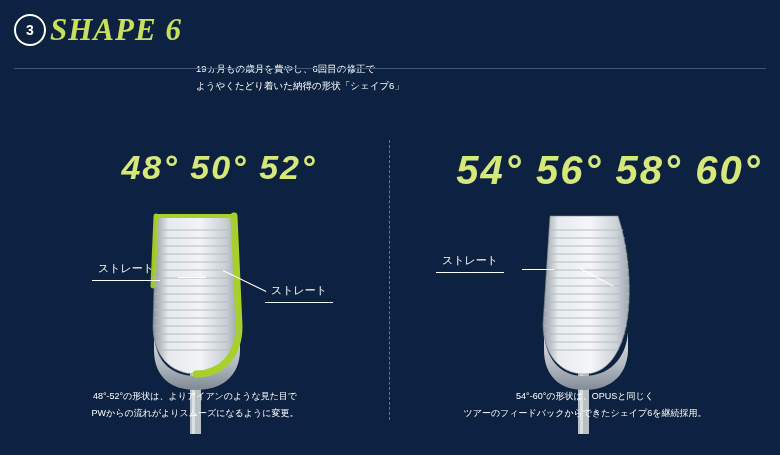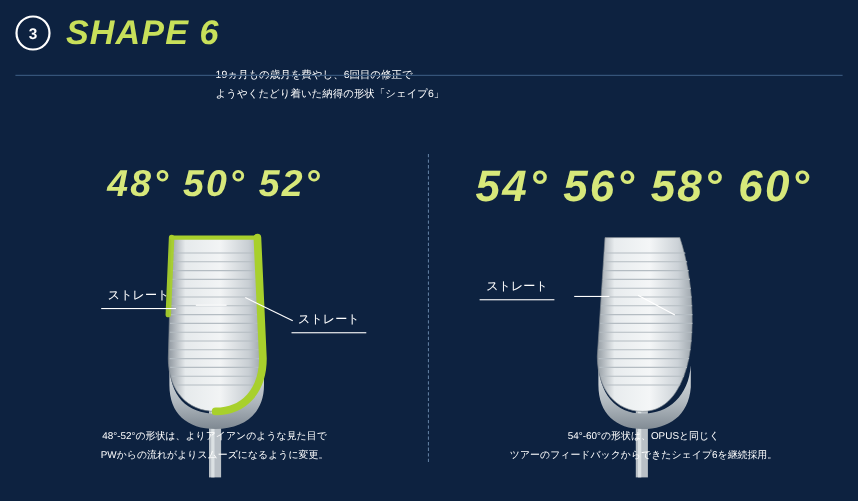--- a/index.html
+++ b/index.html
@@ -16,22 +16,22 @@
   
   .header{position:absolute;left:0;top:0;width:780px;height:70px;}
   .badge{
     position:absolute;left:14px;top:14px;width:28px;height:28px;
     border:2px solid #ffffff;border-radius:50%;
     display:flex;align-items:center;justify-content:center;
     font-size:14px;font-weight:bold;color:#ffffff;
     font-family:"Liberation Sans", sans-serif;
   }
   .shape-title{
-    position:absolute;left:60px;top:12px;
-    font-family:Liberation Sans, sans-serif;
+    position:absolute;left:50px;top:12px;
+    font-family:Liberation Serif, serif;
     font-size:31px;font-style:italic;font-weight:bold;
     letter-spacing:1px;
     color:#c8e05a;
   }
   .header-desc{
     position:absolute;left:196px;top:20px;
     font-size:9.5px;line-height:17px;color:#ffffff;
     font-family:"Liberation Sans", sans-serif;
     white-space:pre-line;
     margin-top:40px;
@@ -56,21 +56,21 @@
 
   
   .panel{position:absolute;top:140px;width:390px;height:290px;}
   .panel-left{left:0;}
   .panel-right{left:390px;}
 
   .lofts{
     position:absolute;top:8px;width:100%;text-align:center;
     font-family:"Liberation Sans", sans-serif;
     font-style:italic;font-weight:bold;
-    font-size:34px;color:#d7e87a;letter-spacing:2px;
+    font-size:34px;color:#d7e87a;letter-spacing:2px;margin-left:24px;
   }
   .lofts.right{font-size:40px;}
 
   
   .club{position:absolute;top:60px;left:50%;transform:translateX(-50%);width:130px;height:240px;}
   .clubsvg{display:block;}
 
   
   .callout{
     position:absolute;

